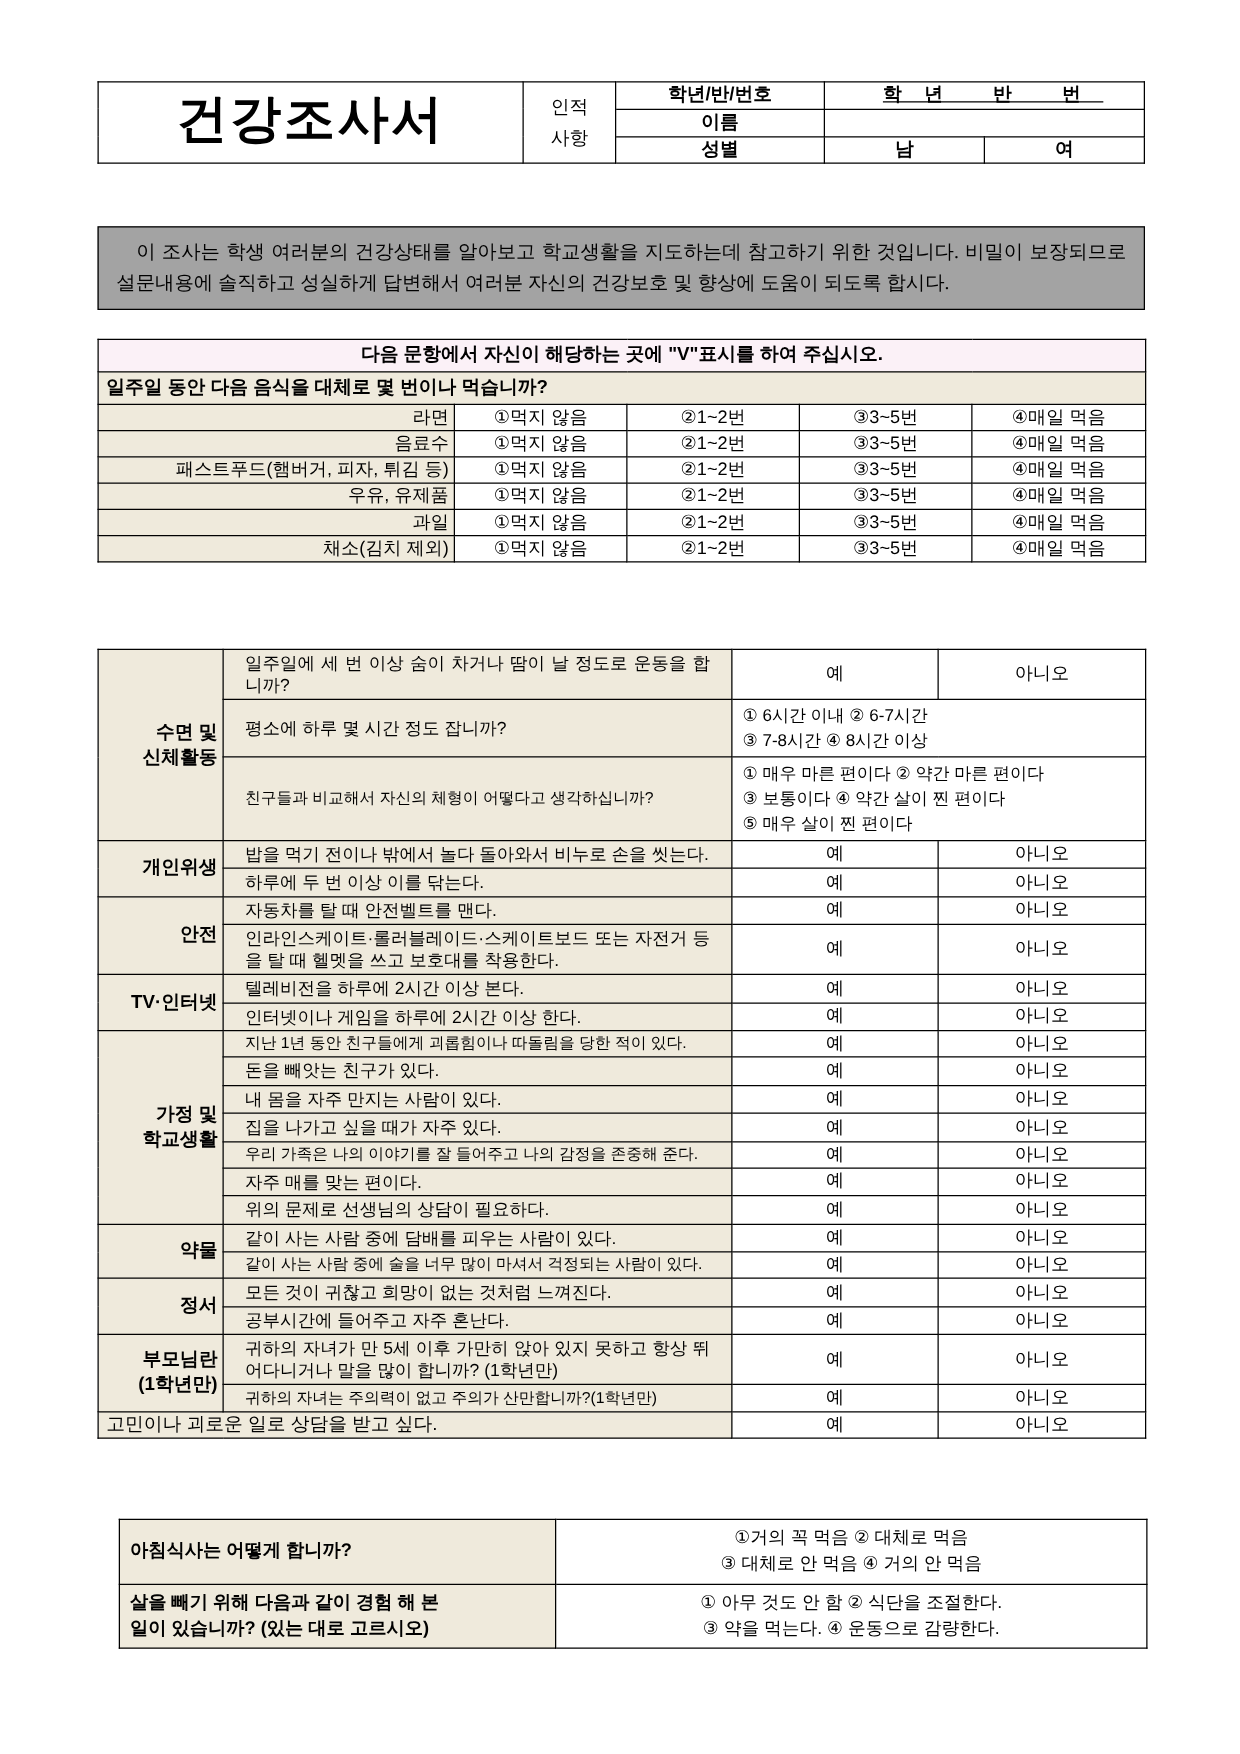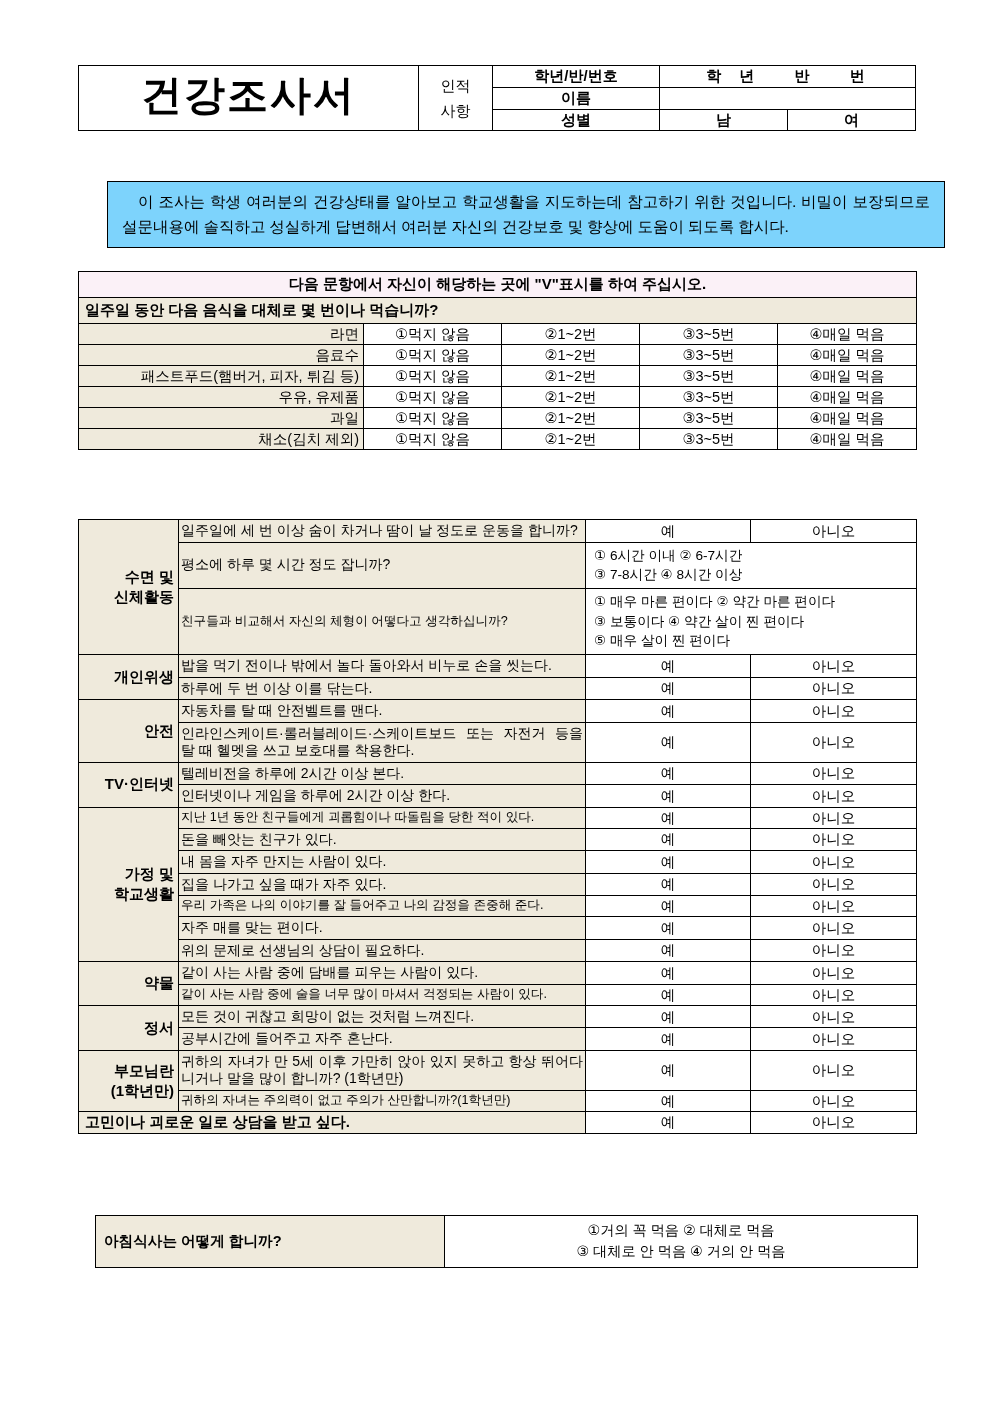--- a/index.html
+++ b/index.html
@@ -69,37 +69,37 @@
     text-align: center;
     font-size: 15px;
     font-weight: bold;
   }
   .head-val-spread {
     text-align: center;
     font-size: 15px;
     font-weight: bold;
     letter-spacing: 18px;
     padding-left: 18px;
+    text-decoration: underline;
   }
 
   
   .intro {
     position: absolute;
     left: 78px; top: 181px;
     width: 838px;
     box-sizing: border-box;
     border: 1px solid #000;
-    background: #7dd3fc;
+    background: #a3a3a3;
     padding: 7px 14px 8px 14px;
     font-size: 15.5px;
     line-height: 1.62;
     text-align: justify;
     text-indent: 16px;
     font-family: "Liberation Serif", "DejaVu Serif", serif;
-    margin-left: 29px;
   }
 
   
   .foodwrap {
     position: absolute;
     left: 78px; top: 271px;
     width: 838px;
   }
   .foodwrap table { width: 838px; }
   .inst-row td {
@@ -132,37 +132,37 @@
   }
   .mainwrap table { width: 838px; }
   .cat {
     text-align: right;
     font-weight: bold;
     font-size: 15px;
     line-height: 1.35;
   }
   .q {
     font-size: 14px;
-    padding: 2px 2px;
+    padding: 2px 17px;
     text-align: justify;
     text-justify: inter-character;
   }
   .q.small { font-size: 12.6px; }
   .ans {
     text-align: center;
     font-size: 14.5px;
   }
   .opts {
     font-size: 13.6px;
     line-height: 1.45;
     padding: 3px 8px;
     text-align: left;
   }
   .full-q {
-    font-weight: bold;
+    font-weight: normal;
     font-size: 15px;
     padding-left: 6px;
   }
 
   
   .botwrap {
     position: absolute;
     left: 95px; top: 1215px;
     width: 822px;
   }
@@ -420,17 +420,21 @@
     <table>
       <colgroup>
         <col style="width:349px">
         <col style="width:473px">
       </colgroup>
       <tbody id="bot-tbody">
           <tr>
             <td class="bot-q beige">아침식사는 어떻게 합니까?</td>
             <td class="bot-a white"><span>①거의 꼭 먹음   ② 대체로 먹음</span><br><span>③ 대체로 안 먹음   ④ 거의 안 먹음</span></td>
           </tr>
+          <tr>
+            <td class="bot-q beige"><span>살을 빼기 위해 다음과 같이 경험 해 본</span><br><span>일이 있습니까? (있는 대로 고르시오)</span></td>
+            <td class="bot-a white"><span>① 아무 것도 안 함      ② 식단을 조절한다.</span><br><span>③ 약을 먹는다.          ④ 운동으로 감량한다.</span></td>
+          </tr>
         </tbody>
     </table>
   </div>
 
 </div>
 
 </body></html>

